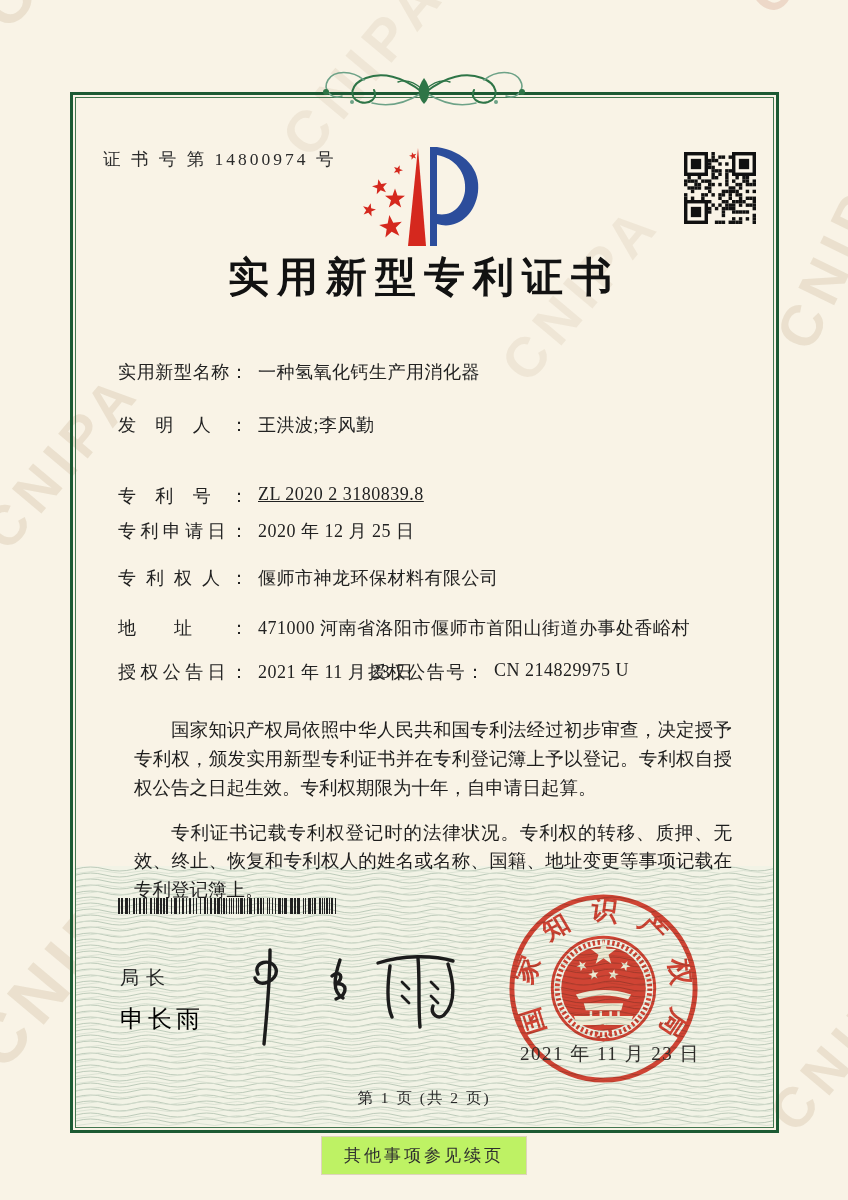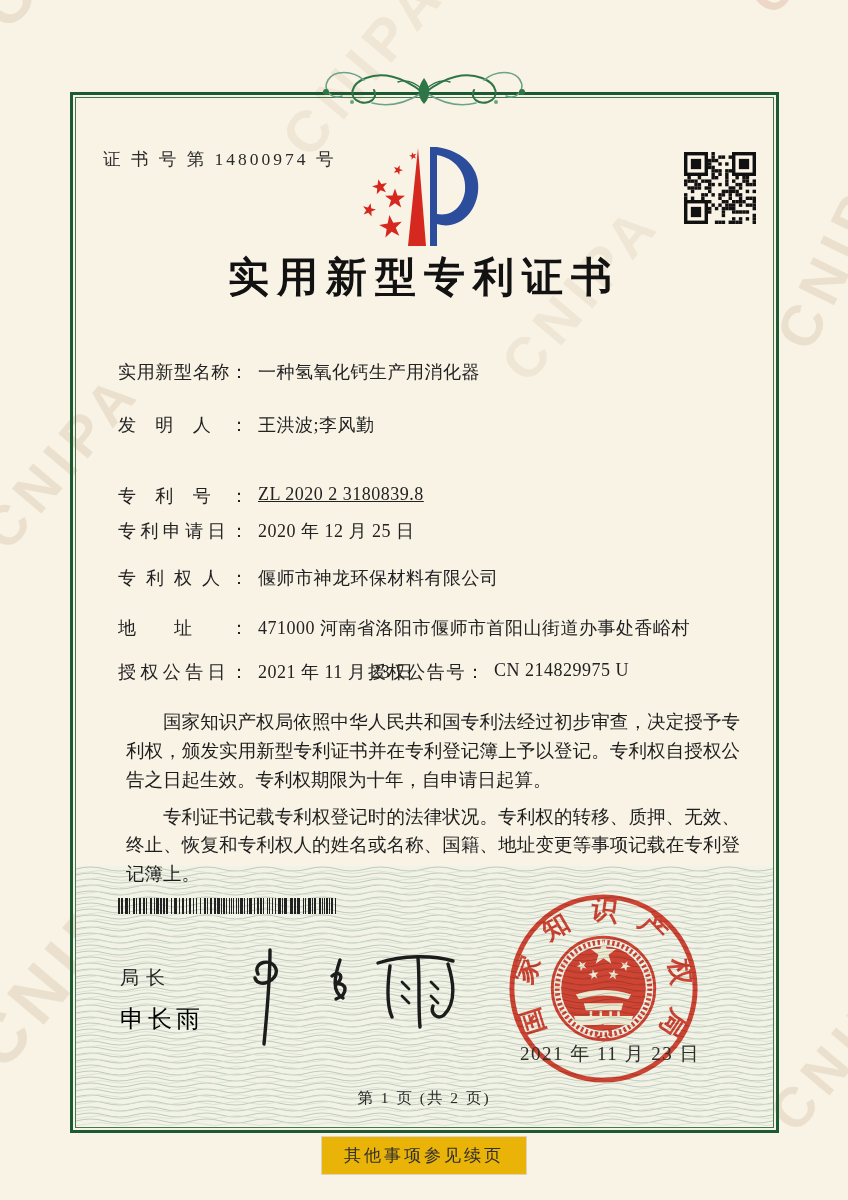--- a/index.html
+++ b/index.html
@@ -33,32 +33,32 @@
   .qr{position:absolute;left:684px;top:152px;z-index:4;}
   .title{position:absolute;left:0;right:0;top:250px;z-index:4;text-align:center;
     font-size:41px;font-weight:700;letter-spacing:8px;color:#121212;}
   .field{position:absolute;left:118px;z-index:4;font-size:18px;color:#222;white-space:nowrap;}
   .flabel{display:inline-block;width:130px;text-align:justify;text-align-last:justify;vertical-align:top;}
   .fvalue{margin-left:10px;letter-spacing:0.5px;}
   .grant-no{left:368px;}
   .grant-no .flabel{width:116px;}
   .body-text{position:absolute;left:118px;top:700px;width:630px;z-index:4;
     font-size:18.5px;line-height:1.56;color:#1d1d1d;text-align:justify;}
-  .body-text p{margin:8px;text-indent:2em;}
+  .body-text p{margin:16px;text-indent:2em;}
   .barcode{position:absolute;left:118px;top:898px;z-index:4;}
   .sig-title{position:absolute;left:120px;top:965px;z-index:4;font-size:19px;letter-spacing:7px;color:#222;text-align:right;}
   .sig-name{position:absolute;left:120px;top:1003px;z-index:4;font-size:24px;letter-spacing:4px;color:#000000;}
   .signature{position:absolute;left:228px;top:938px;z-index:5;}
   .seal{position:absolute;left:505px;top:890px;z-index:4;mix-blend-mode:multiply;}
   .seal-date{position:absolute;left:520px;top:1041px;width:200px;z-index:6;
     font-size:19px;letter-spacing:1.5px;color:#2e2d2a;white-space:nowrap;}
   .page-footer{position:absolute;left:0;right:0;top:1088px;z-index:4;text-align:center;
     font-size:15.5px;letter-spacing:2px;color:#2a2a2a;}
   .cont-note{position:absolute;left:50%;transform:translateX(-50%);top:1136px;z-index:4;
-    background:#eab308;border:1px solid #ded4bb;padding:7px 22px;
+    background:#bef264;border:1px solid #ded4bb;padding:7px 22px;
     font-size:17px;letter-spacing:3px;color:#2e2e2e;white-space:nowrap;}
   svg{display:block;}
 </style>
 </head>
 <body>
 
 <div class="page">
 
   <span class="wm" style="left:-38px;top:-6px;font-size:66px;">CNIPA</span>
   <span class="wm" style="left:268px;top:126px;font-size:58px;color:rgba(203,185,158,0.22);">CNIPA</span>

